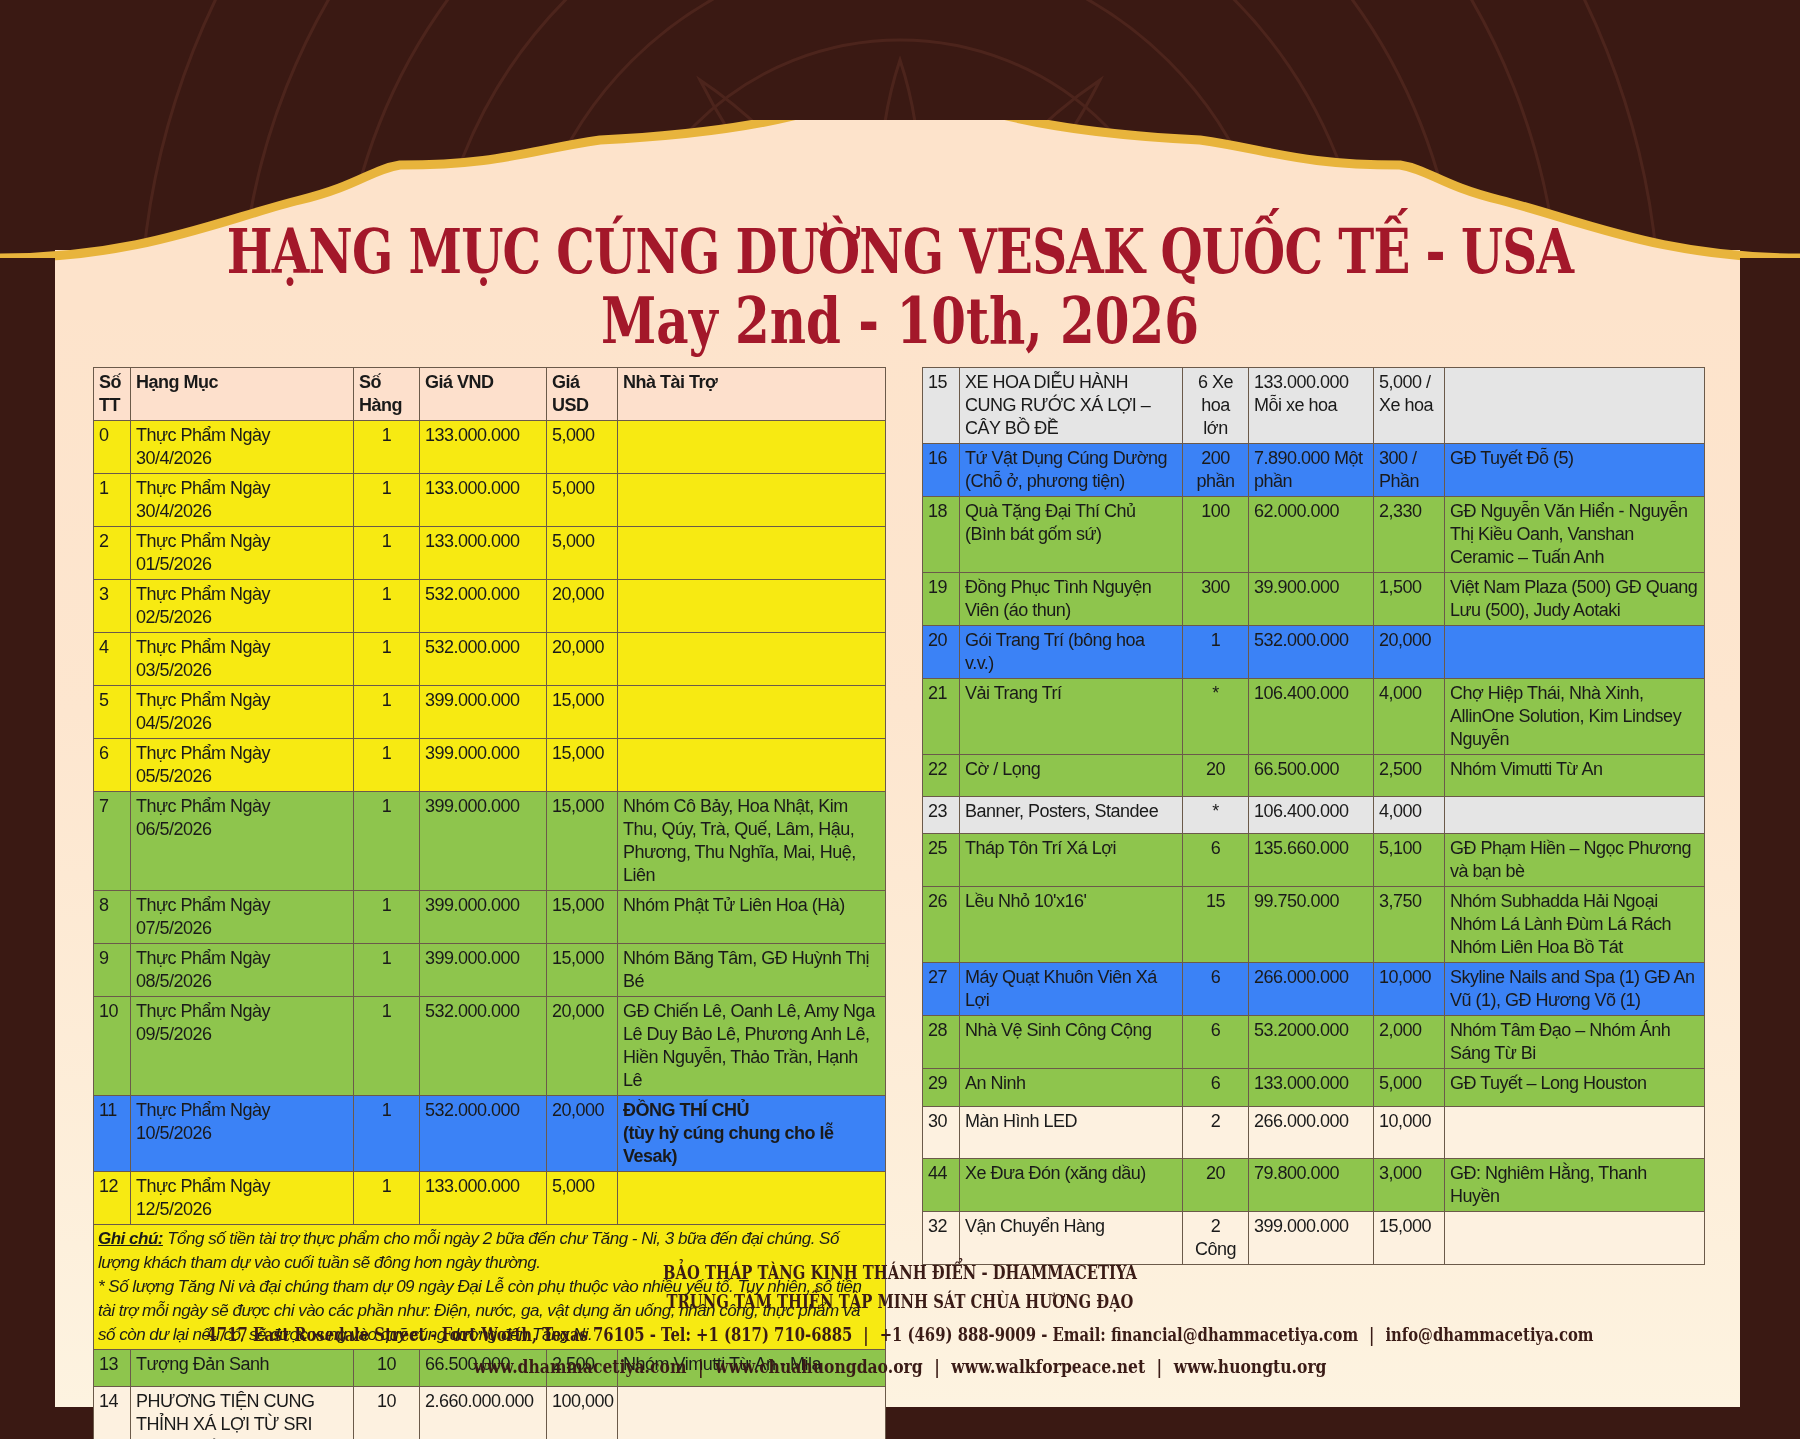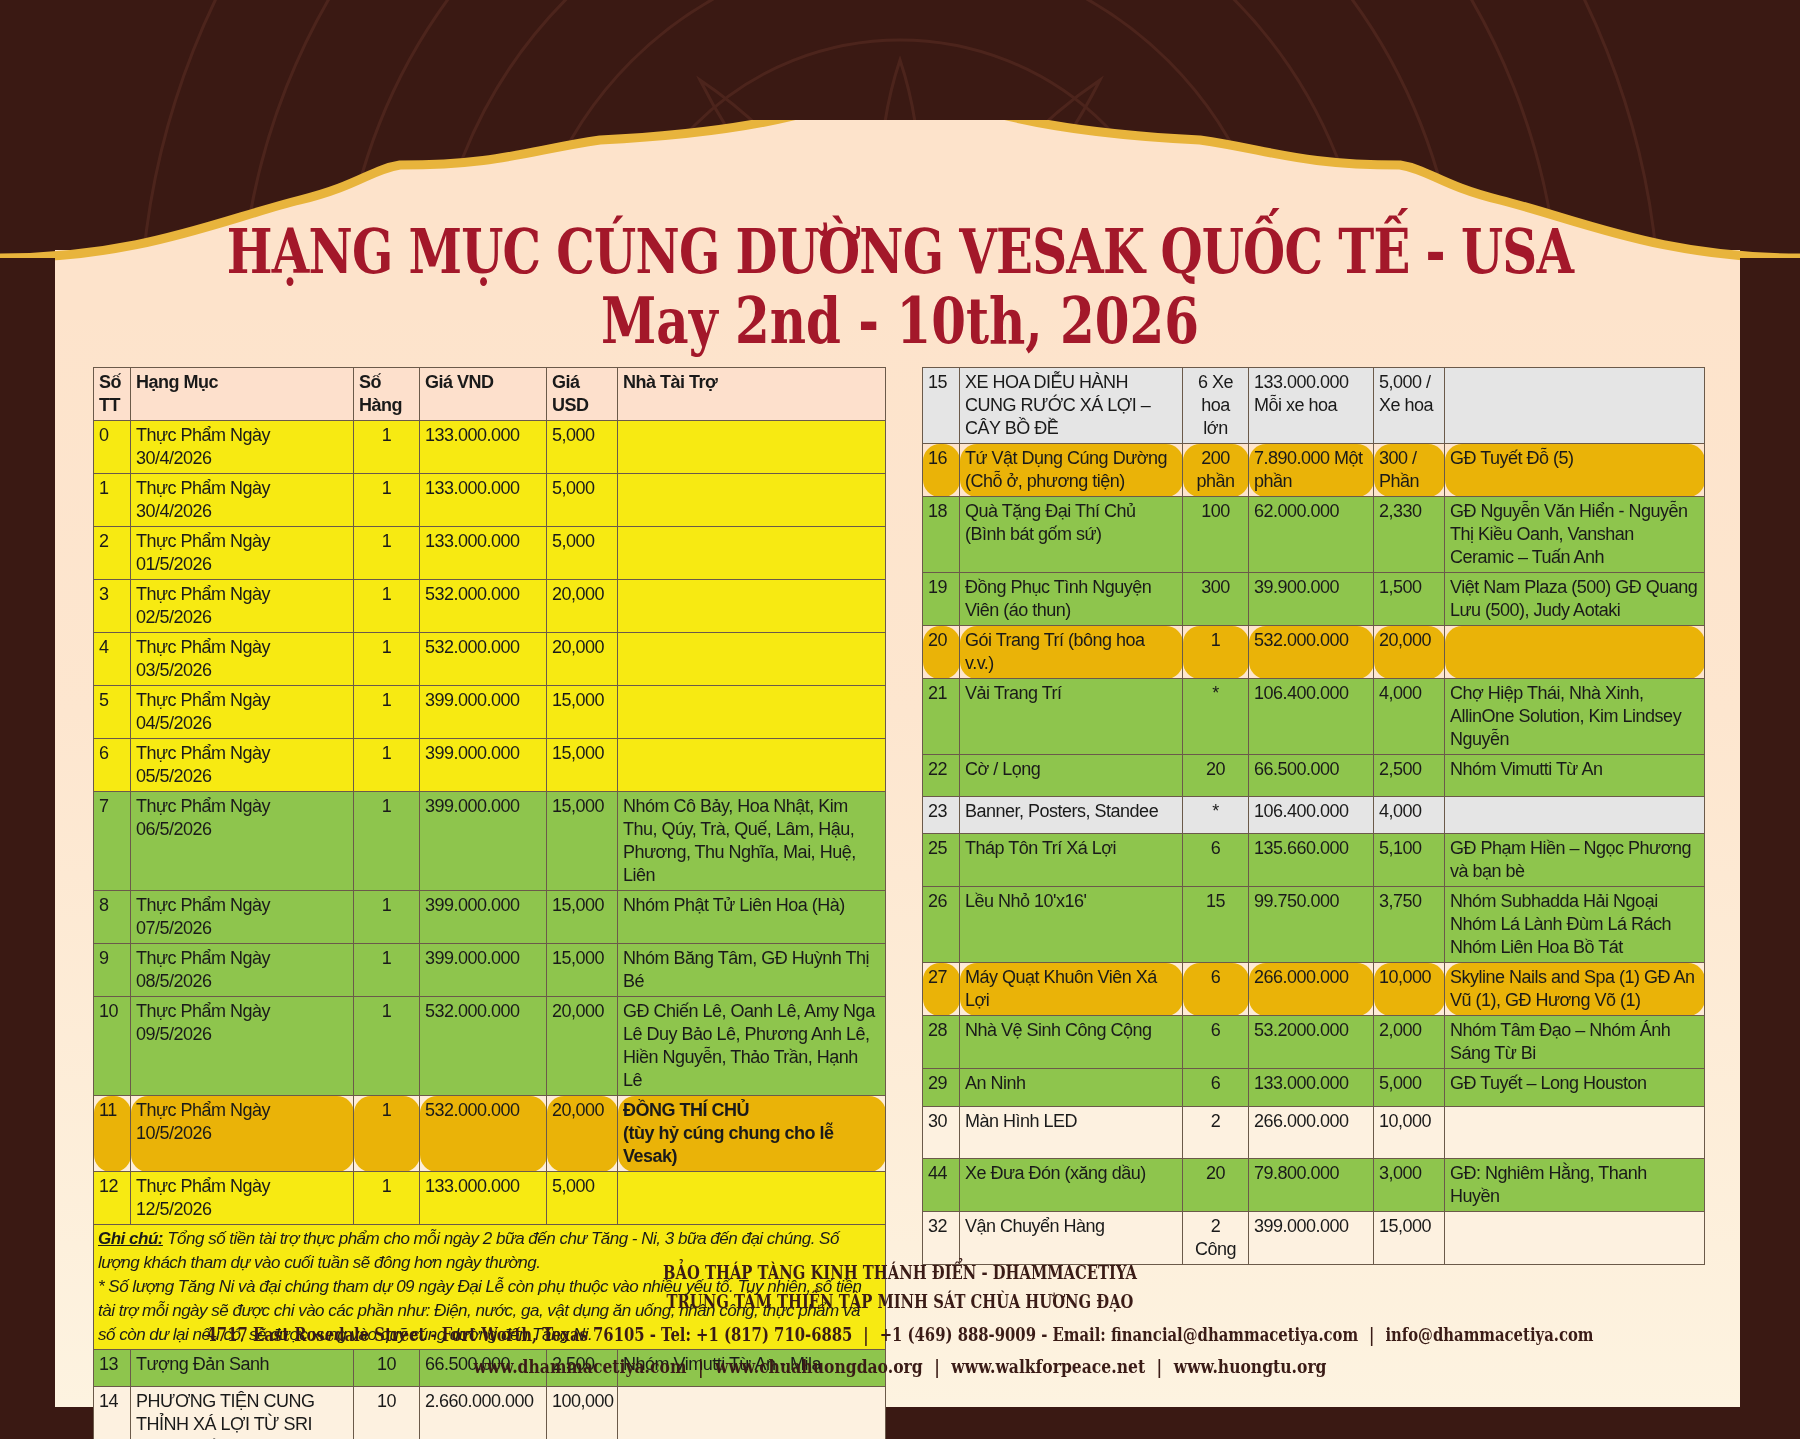--- a/index.html
+++ b/index.html
@@ -9,21 +9,21 @@
   .arch{position:absolute;left:0;top:120px;width:1800px;height:200px;}
   .title{position:absolute;left:0;width:1800px;text-align:center;color:#a3182a;font-family:"DejaVu Serif",serif;font-weight:bold;transform:scaleX(0.78);transform-origin:center;}
   .title1{top:215px;font-size:62px;letter-spacing:-1px;}
   .title2{top:283px;font-size:64px;}
   table{position:absolute;border-collapse:collapse;font-size:18px;color:#1a1a1a;table-layout:fixed;}
   td,th{border:1.5px solid #6b5a4a;vertical-align:top;padding:3px 5px;line-height:23px;letter-spacing:-0.5px;}
   th{background:#fde0cc;font-weight:bold;text-align:left;}
   .c{text-align:center;}
   .yellow td{background:#f7ea12;}
   .green td{background:#8ec54d;}
-  .pink td{background:#eab308;border-radius:17px;}
+  .pink td{background:#3b82f6;}
   .gray td{background:#e5e5e5;}
   .cream td{background:#fdf1e0;}
   .note td{background:#f7ea12;font-style:italic;font-size:17px;line-height:24px;padding:2px 4px;}
   .note-label{font-weight:bold;text-decoration:underline;}
   .footer{position:absolute;left:0;width:1800px;text-align:center;color:#3a1b16;font-family:"DejaVu Serif",serif;font-weight:bold;}
   .f1{top:1262px;font-size:18px;transform:scaleX(0.82);}
   .f2{top:1291px;font-size:18px;transform:scaleX(0.82);}
   .f3{top:1323px;font-size:19px;transform:scaleX(0.78);}
   .f4{top:1355px;font-size:19px;transform:scaleX(0.82);}
   .sep{padding:0 14px;}

